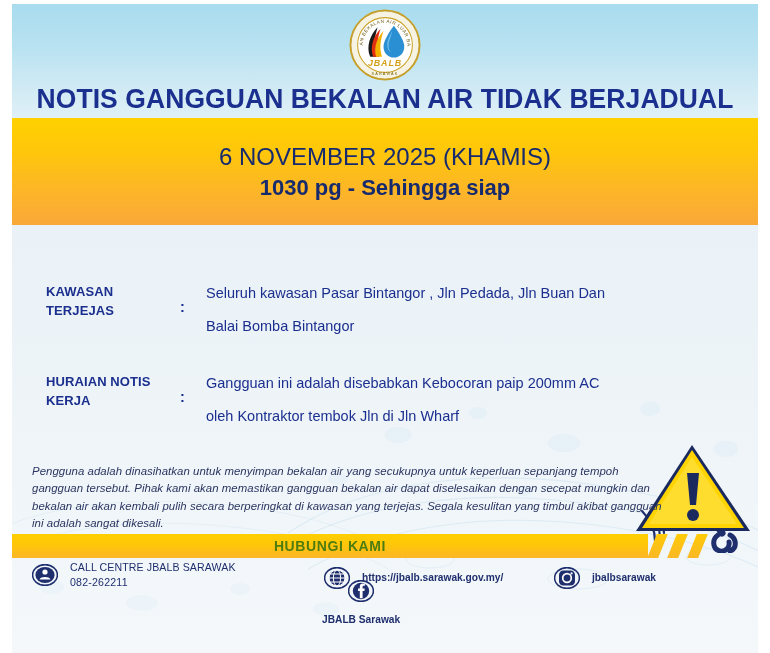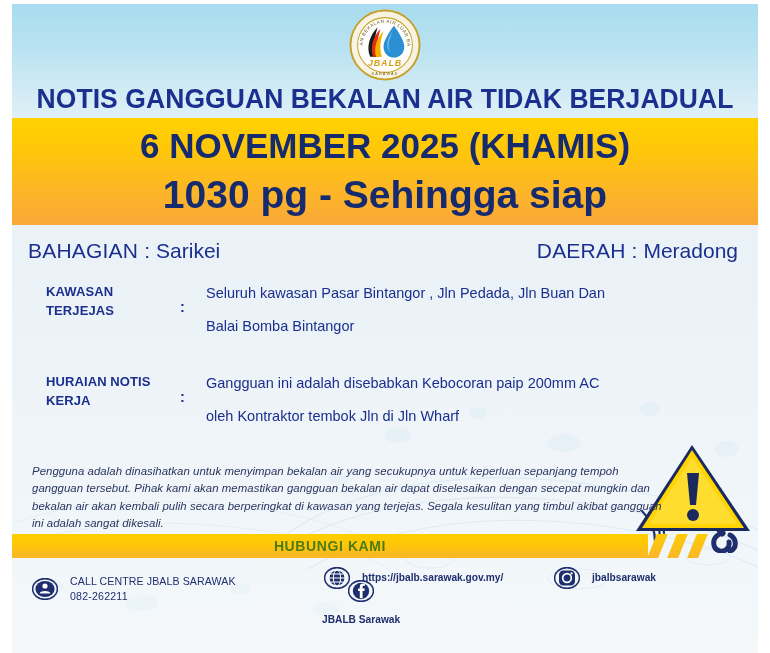--- a/index.html
+++ b/index.html
@@ -46,28 +46,28 @@
     position: absolute;
     left: 12px; top: 118px; width: 746px; height: 107px;
     background: linear-gradient(180deg, #ffd100 0%, #ffc70a 30%, #fcb42a 72%, #f9a838 100%);
     display: flex;
     flex-direction: column;
     align-items: center;
     justify-content: center;
   }
   .date-line {
     color: #162a6e;
-    font-size: 35px;
-    font-weight: 700;
+    font-size: 24px;
+    font-weight: 400;
     line-height: 1.32;
     white-space: nowrap;
   }
   .time-line {
     color: #162a6e;
-    font-size: 39px;
+    font-size: 22px;
     font-weight: 700;
     line-height: 1.32;
     white-space: nowrap;
   }
 
   
   .body-area {
     position: absolute;
     left: 12px; top: 225px; width: 746px; height: 428px;
     background: linear-gradient(180deg, #eaf2f7 0%, #eef4f8 45%, #f4f8fb 100%);
@@ -221,21 +221,21 @@
   }
   .c-text {
     color: #1f2f6e;
     font-size: 10.2px;
     font-weight: 700;
     line-height: 1.38;
     white-space: nowrap;
   }
   .c-text .t2 { display: block; }
 
-  .c-call    { left: 18px;  top: 14px; align-items: center; }
+  .c-call    { left: 18px;  top: 0; align-items: center; }
   .c-web     { left: 310px; top: 6px; gap: 10px; }
   .c-insta   { left: 540px; top: 6px; }
   .c-fb      { left: 310px; top: 19px; flex-direction: column; }
 
   .c-call .c-text { font-size: 10.6px; font-weight: 400; letter-spacing: 0.1px; }
   .c-call .c-text .t2 { letter-spacing: 0.2px; }
 </style>
 </head>
 <body>
 
@@ -303,30 +303,20 @@
         <path d="M6 96 C76 58 186 52 296 70 C356 80 404 100 419 116"></path>
       </g>
       <g fill="#d2e7f3" opacity="0.5">
         <ellipse cx="70" cy="124" rx="12" ry="7"></ellipse>
         <ellipse cx="160" cy="140" rx="16" ry="8"></ellipse>
         <ellipse cx="258" cy="126" rx="10" ry="6"></ellipse>
         <ellipse cx="344" cy="146" rx="13" ry="7"></ellipse>
       </g>
     </svg>
 
-    <div class="region-row">
-      <div class="region-item">
-        <span class="rlabel">BAHAGIAN :</span>
-        <span class="rvalue">Sarikei</span>
-      </div>
-      <div class="region-item">
-        <span class="rlabel">DAERAH :</span>
-        <span class="rvalue">Meradong</span>
-      </div>
-    </div>
 
     <div class="info-block kawasan">
       <div class="ib-label">
         <div>KAWASAN</div>
         <div>TERJEJAS</div>
       </div>
       <div class="ib-colon">:</div>
       <div class="ib-value">
         <span class="vline">Seluruh kawasan Pasar Bintangor , Jln Pedada, Jln Buan Dan</span>
         <span class="vline">Balai Bomba Bintangor</span>

